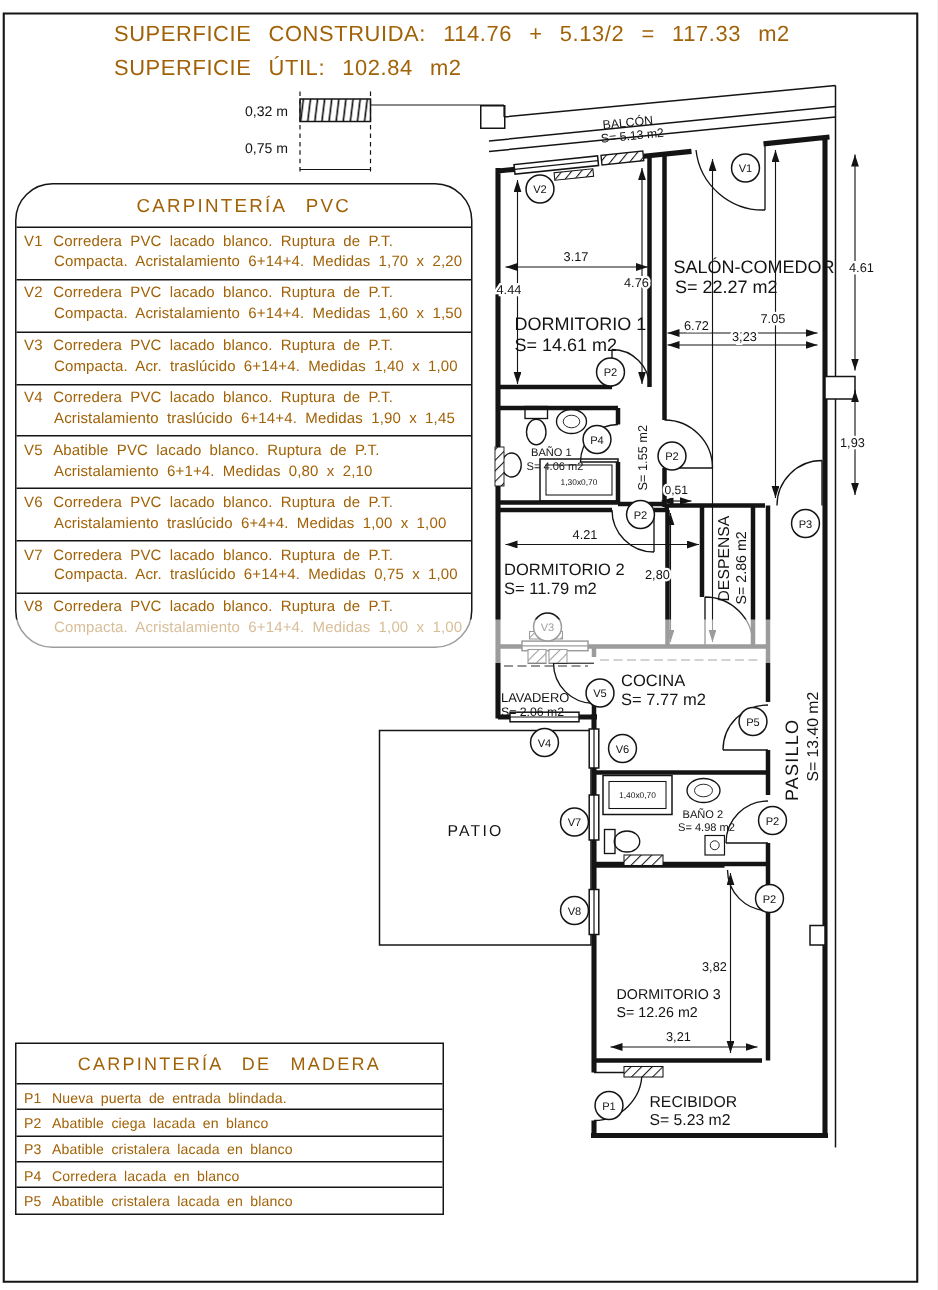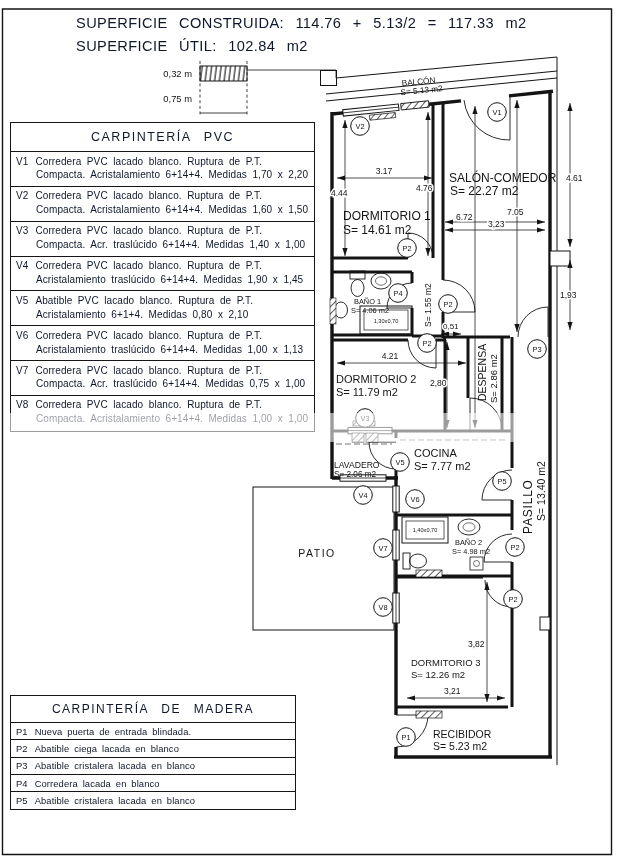--- a/index.html
+++ b/index.html
@@ -1,22 +1,22 @@
 <!DOCTYPE html>
 <html><head>
 <meta charset="utf-8">
 <style>
   html,body{margin:0;padding:0;background:#ececec;}
   .page{position:relative;width:625px;height:860px;background:#fff;margin:0 auto;
-        font-family:"Liberation Sans",sans-serif;color:#0f172a;overflow:hidden;}
+        font-family:"Liberation Sans",sans-serif;color:#a16207;overflow:hidden;}
   .plan-svg{position:absolute;left:0;top:0;width:625px;height:860px;}
   .title{position:absolute;left:76px;top:12px;font-size:14.6px;line-height:23px;
          letter-spacing:.4px;word-spacing:7px;white-space:nowrap;}
   .tbl{position:absolute;border:1.6px solid #151515;background:#fff;box-sizing:border-box;z-index:2;}
-  .pvc{left:10px;top:122px;width:305px;}
+  .pvc{left:10px;top:122px;width:305px;border-radius:25px;}
   .wood{left:10px;top:695px;width:286px;}
   .tbl-h{height:28px;border-bottom:1.6px solid #151515;display:flex;align-items:center;
          justify-content:center;font-size:12.5px;letter-spacing:1.5px;word-spacing:8px;white-space:nowrap;}
   .wood .tbl-h{height:26px;font-size:12px;}
   .trow{height:34.85px;border-bottom:1.5px solid #151515;padding:2.5px 4px 0 5px;box-sizing:border-box;
         font-size:10px;line-height:13.8px;letter-spacing:.1px;word-spacing:2.6px;white-space:nowrap;}
   .trow:last-child{border-bottom:none;}
   .l2{margin-left:20px;}
   .rid{margin-right:7px;}
   .wrow{height:17.3px;border-bottom:1.5px solid #151515;display:flex;align-items:center;padding-left:5px;
@@ -55,21 +55,21 @@
     <div class="trow">
       <div class="l1"><span class="rid">V4</span><span>Corredera PVC lacado blanco. Ruptura de P.T.</span></div>
       <div class="l2">Acristalamiento traslúcido 6+14+4. Medidas 1,90 x 1,45</div>
     </div>
     <div class="trow">
       <div class="l1"><span class="rid">V5</span><span>Abatible PVC lacado blanco. Ruptura de P.T.</span></div>
       <div class="l2">Acristalamiento 6+1+4. Medidas 0,80 x 2,10</div>
     </div>
     <div class="trow">
       <div class="l1"><span class="rid">V6</span><span>Corredera PVC lacado blanco. Ruptura de P.T.</span></div>
-      <div class="l2">Acristalamiento traslúcido 6+14+4. Medidas 1,00 x 1,13</div>
+      <div class="l2">Acristalamiento traslúcido 6+4+4. Medidas 1,00 x 1,00</div>
     </div>
     <div class="trow">
       <div class="l1"><span class="rid">V7</span><span>Corredera PVC lacado blanco. Ruptura de P.T.</span></div>
       <div class="l2">Compacta. Acr. traslúcido 6+14+4. Medidas 0,75 x 1,00</div>
     </div>
     <div class="trow">
       <div class="l1"><span class="rid">V8</span><span>Corredera PVC lacado blanco. Ruptura de P.T.</span></div>
       <div class="l2">Compacta. Acristalamiento 6+14+4. Medidas 1,00 x 1,00</div>
     </div>
   </div>

